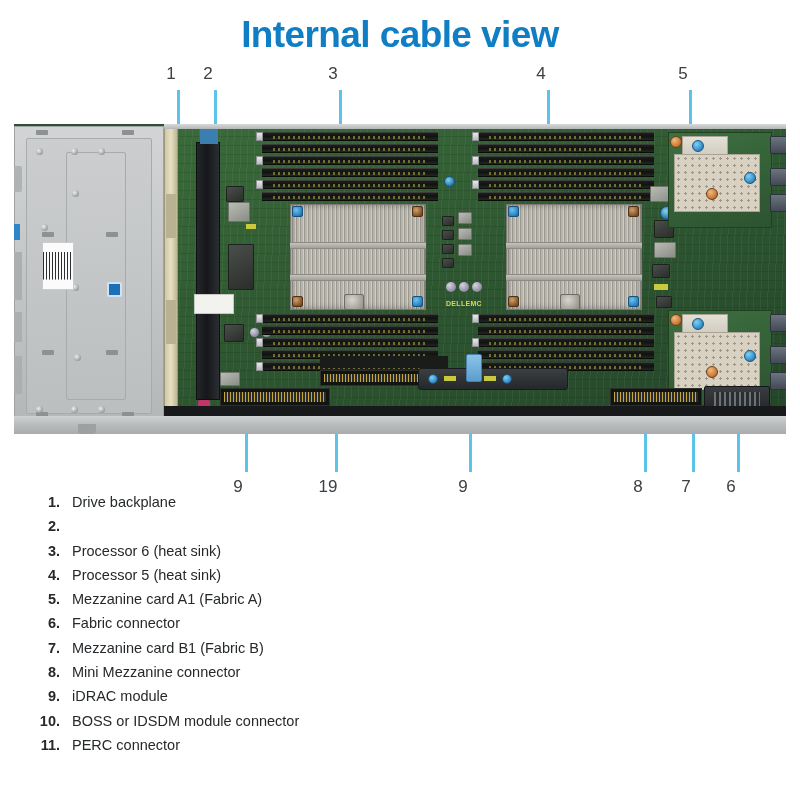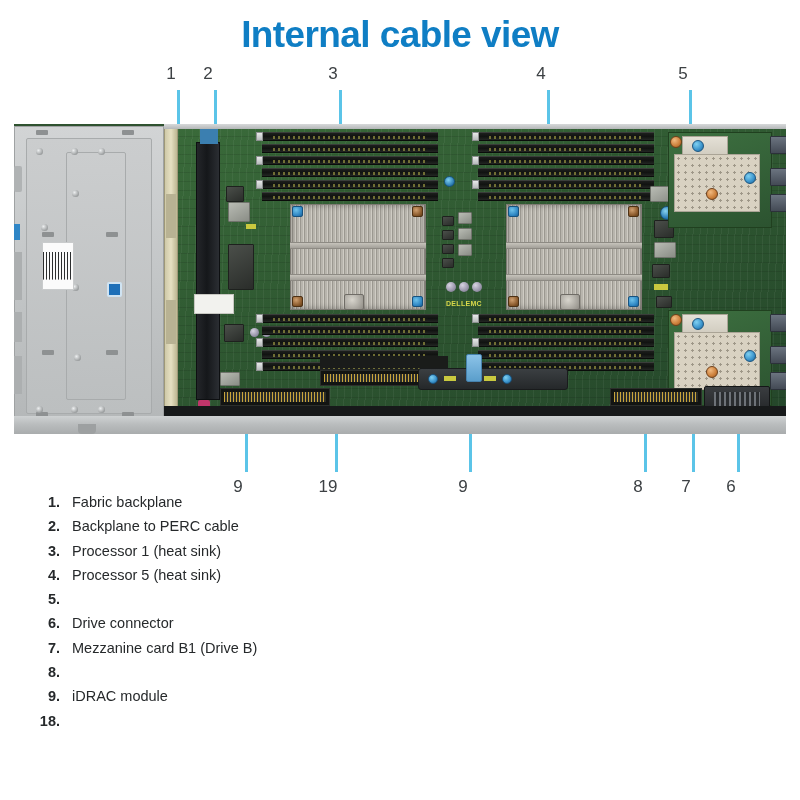--- a/index.html
+++ b/index.html
@@ -517,48 +517,54 @@
   <div style="position:absolute;left:64px;top:300px;width:18px;height:10px;background:#9da0a1;border-radius:0 0 4px
  4px;"></div>
 
   <div style="position:absolute;left:150px;top:0px;width:622px;height:5px;
               background:linear-gradient(180deg,#d7d9da,#b4b7b8);"></div>
 </div>
 
 <div id="legend">
     <div class="legend-row">
       <span class="legend-num">1.</span>
-      <span class="legend-label">Fabric backplane</span>
+      <span class="legend-label">Drive backplane</span>
     </div>
     <div class="legend-row">
       <span class="legend-num">2.</span>
-      <span class="legend-label">Backplane to PERC cable</span>
     </div>
     <div class="legend-row">
       <span class="legend-num">3.</span>
-      <span class="legend-label">Processor 1 (heat sink)</span>
+      <span class="legend-label">Processor 6 (heat sink)</span>
     </div>
     <div class="legend-row">
       <span class="legend-num">4.</span>
       <span class="legend-label">Processor 5 (heat sink)</span>
     </div>
     <div class="legend-row">
       <span class="legend-num">5.</span>
+      <span class="legend-label">Mezzanine card A1 (Fabric A)</span>
     </div>
     <div class="legend-row">
       <span class="legend-num">6.</span>
-      <span class="legend-label">Drive connector</span>
+      <span class="legend-label">Fabric connector</span>
     </div>
     <div class="legend-row">
       <span class="legend-num">7.</span>
-      <span class="legend-label">Mezzanine card B1 (Drive B)</span>
+      <span class="legend-label">Mezzanine card B1 (Fabric B)</span>
     </div>
     <div class="legend-row">
       <span class="legend-num">8.</span>
+      <span class="legend-label">Mini Mezzanine connector</span>
     </div>
     <div class="legend-row">
       <span class="legend-num">9.</span>
       <span class="legend-label">iDRAC module</span>
     </div>
     <div class="legend-row">
-      <span class="legend-num">18.</span>
+      <span class="legend-num">10.</span>
+      <span class="legend-label">BOSS or IDSDM module connector</span>
+    </div>
+    <div class="legend-row">
+      <span class="legend-num">11.</span>
+      <span class="legend-label">PERC connector</span>
     </div>
   </div>
 
 </body></html>

